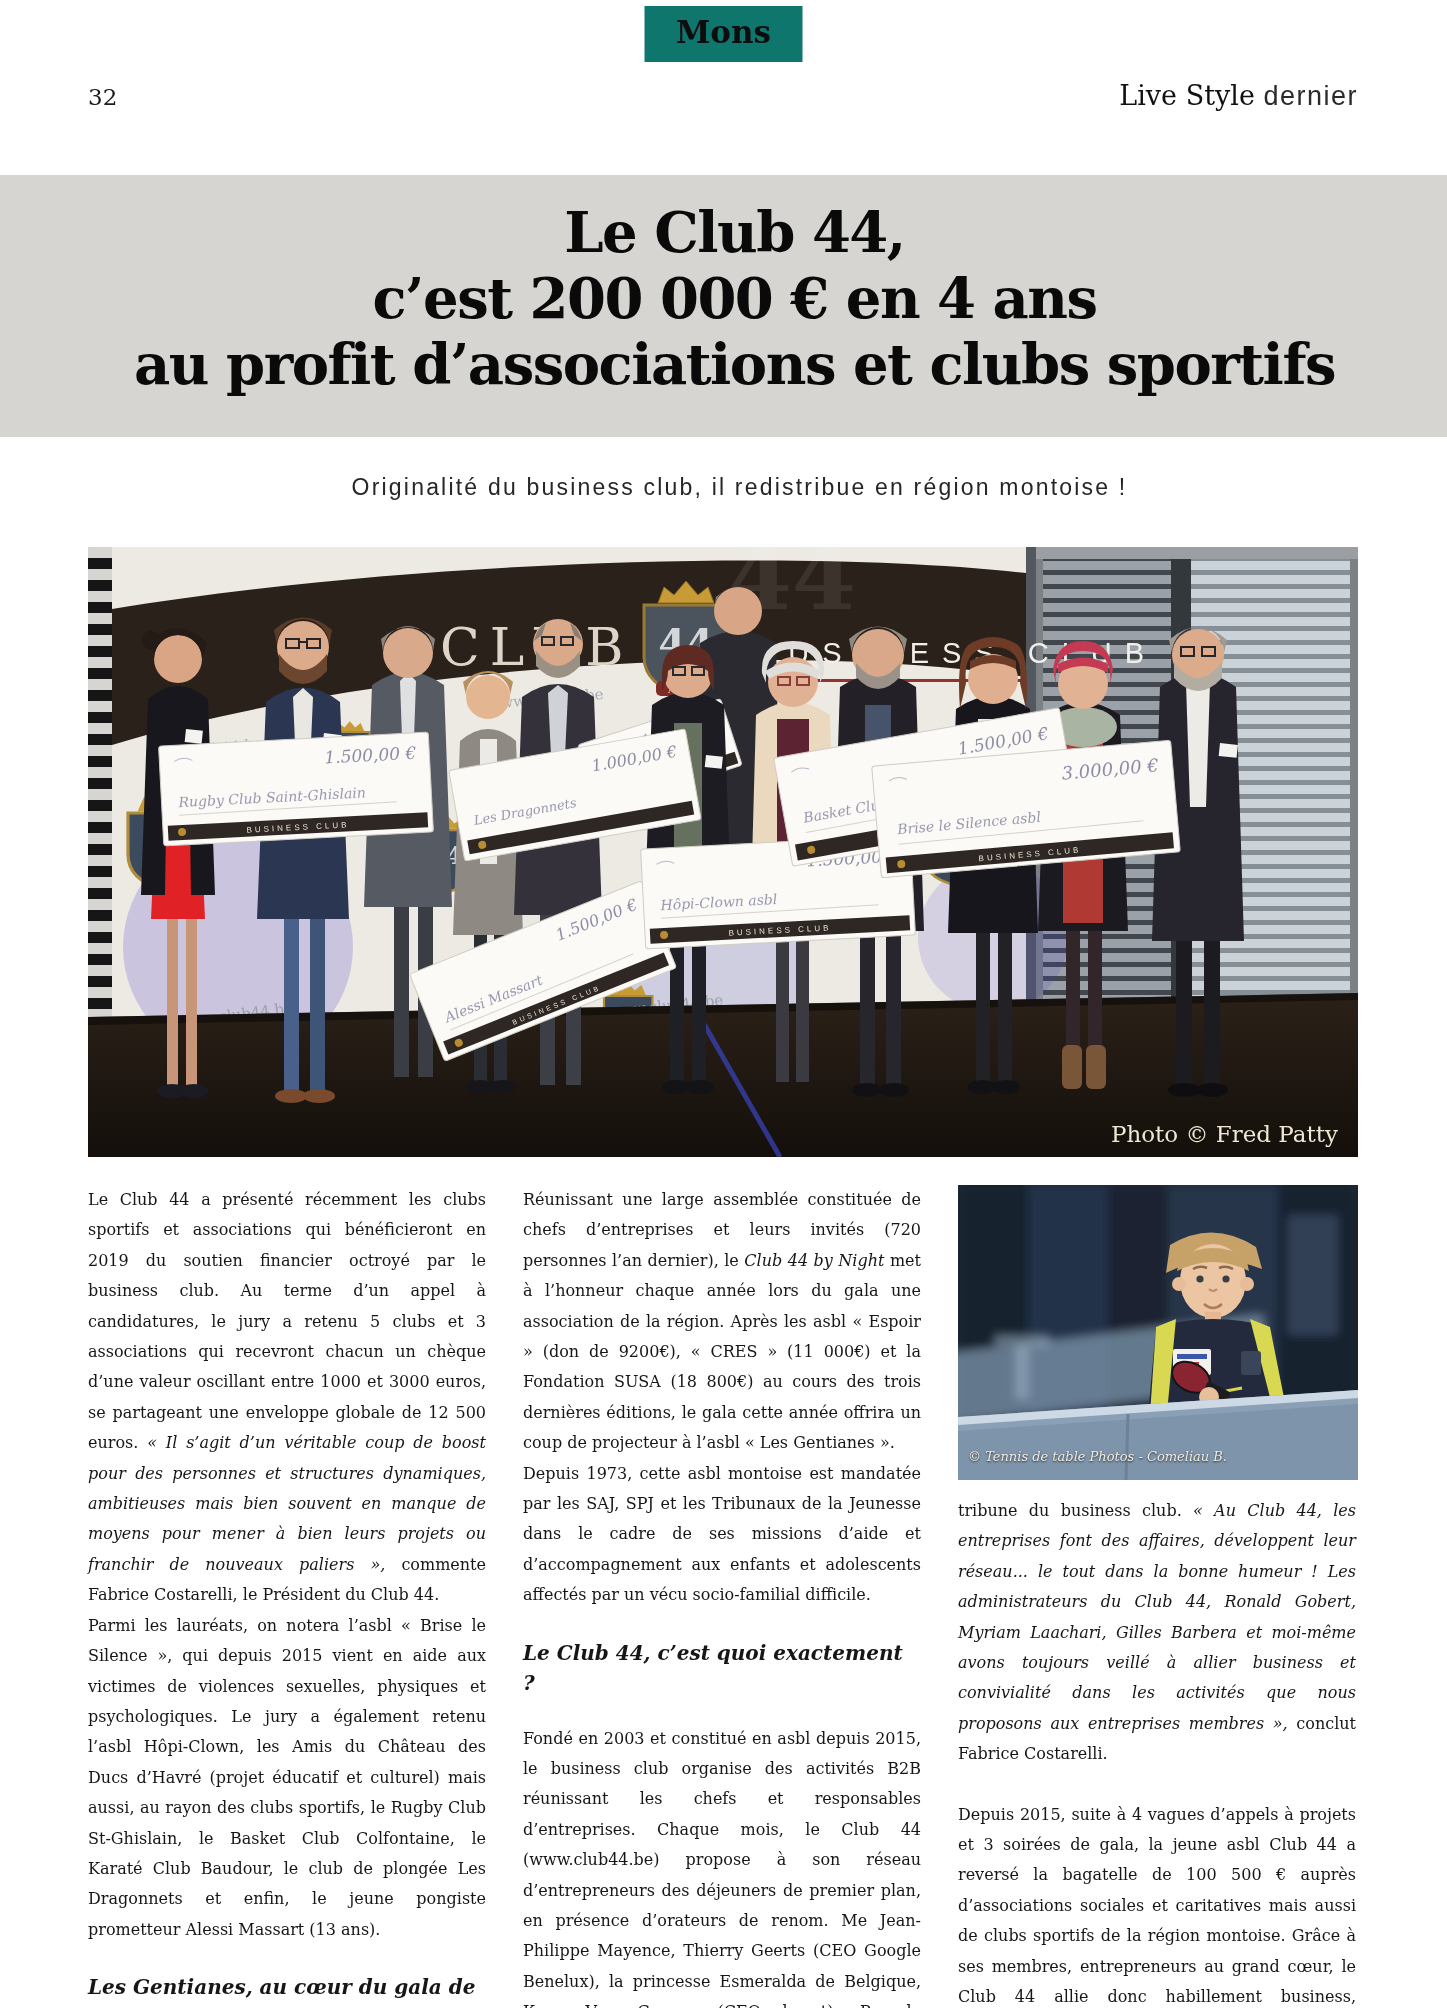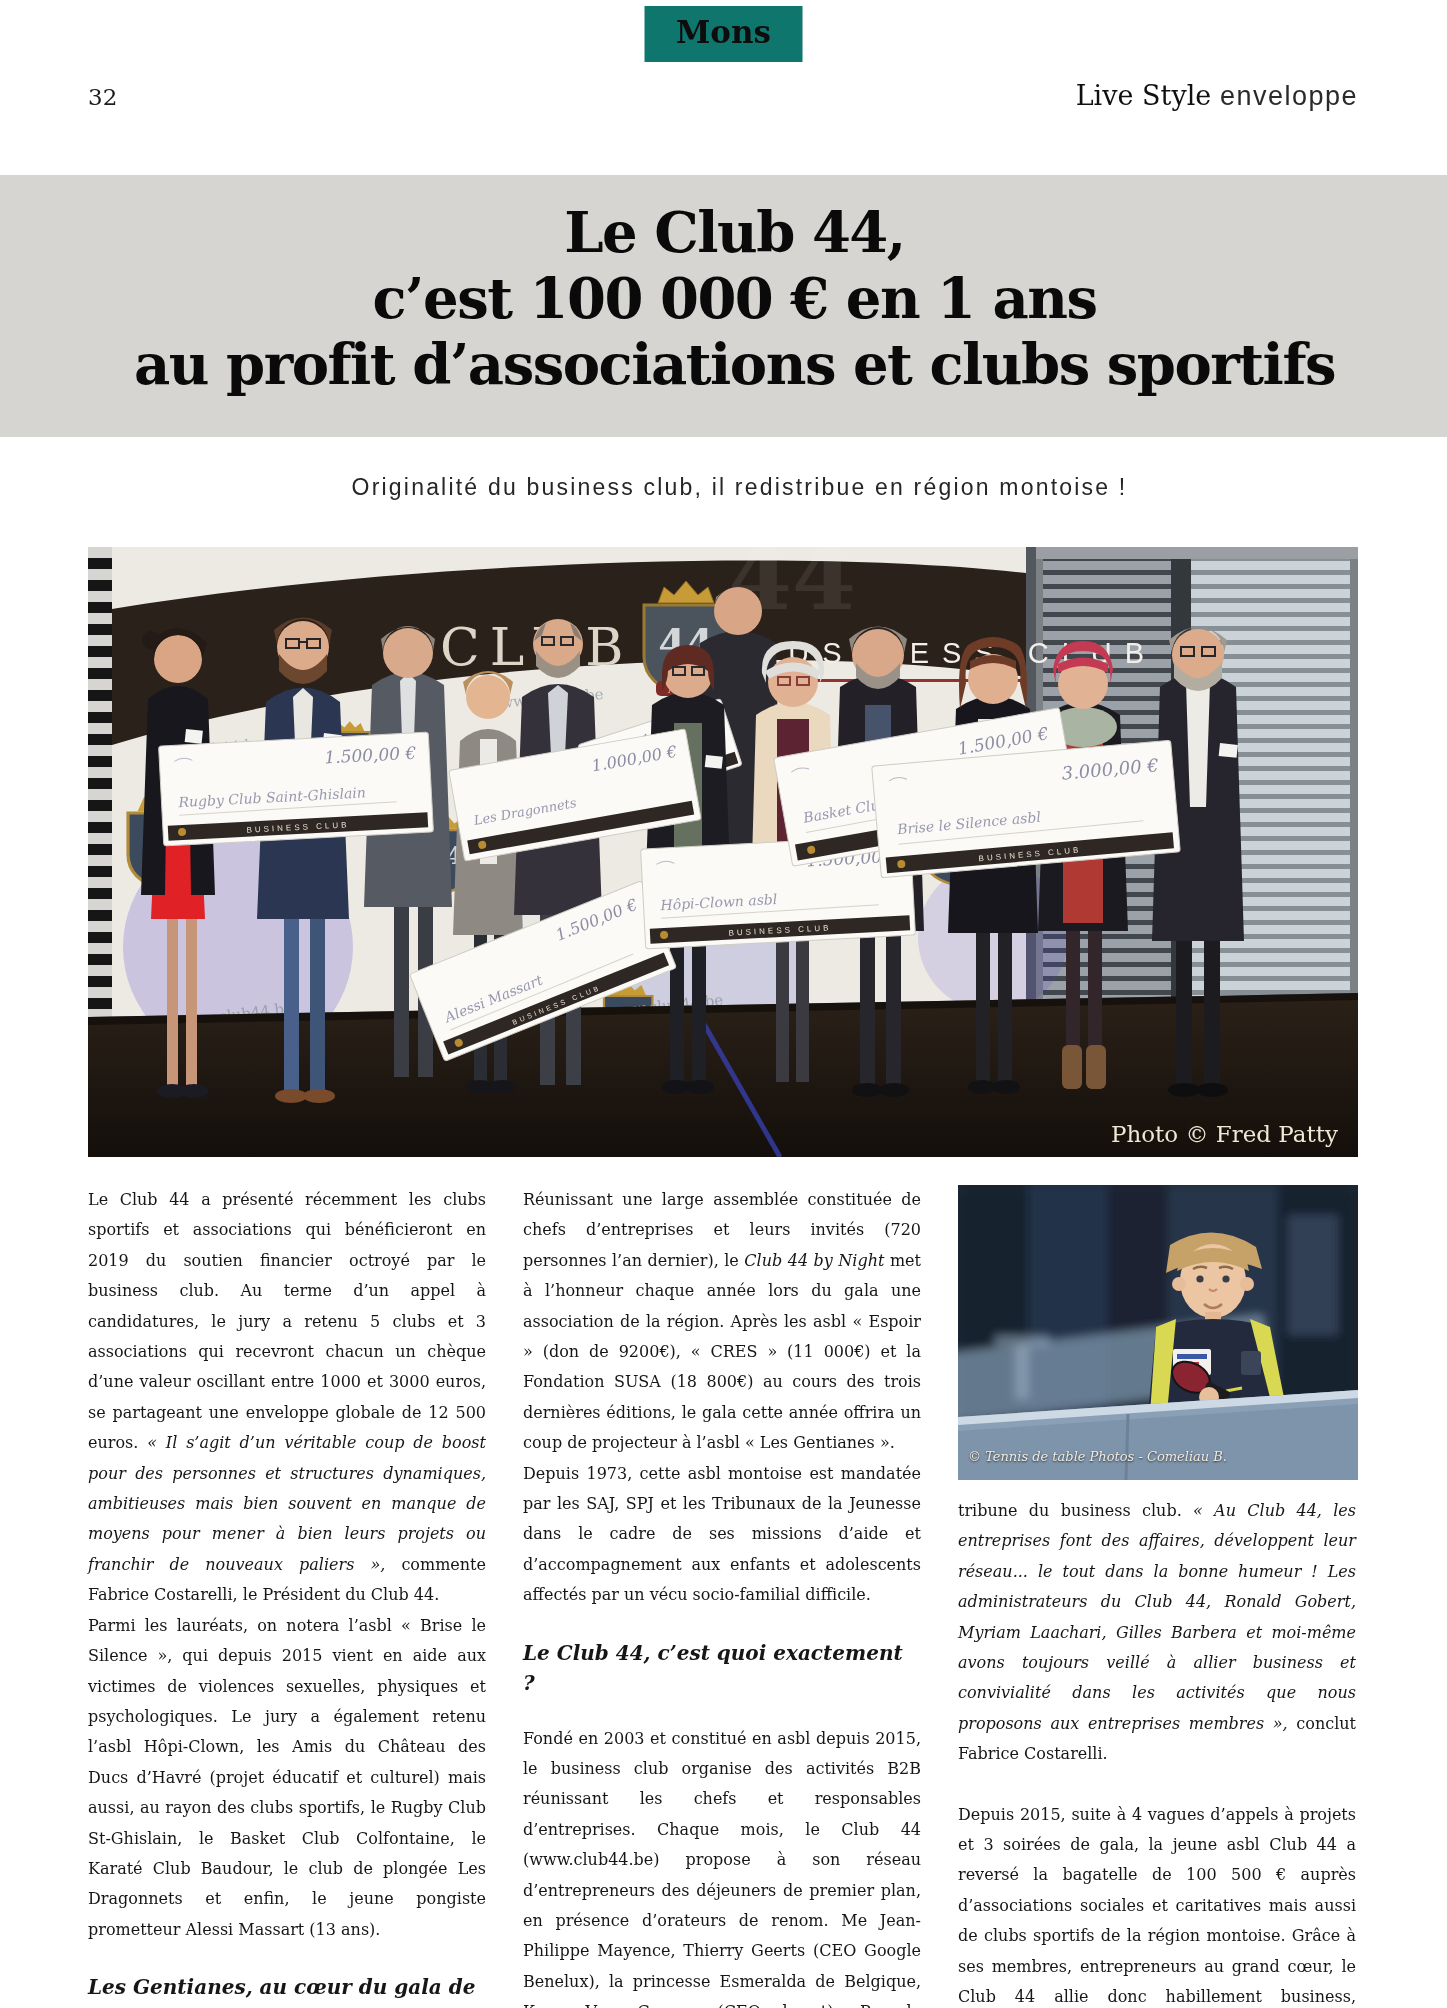--- a/index.html
+++ b/index.html
@@ -37,27 +37,27 @@
 </style>
 </head>
 <body>
 
 <div class="mons-tab">Mons</div>
 
 <div class="folio">32</div>
 
 <div class="mag-title">
   <span class="bold">Live Style</span>
-  <span class="light">enveloppe</span>
+  <span class="light">dernier</span>
 </div>
 
 <section class="title-band">
   <h1>
     <span>Le Club 44,</span><br>
-    <span>c’est 100 000 € en 1 ans</span><br>
+    <span>c’est 200 000 € en 4 ans</span><br>
     <span>au profit d’associations et clubs sportifs</span>
   </h1>
 </section>
 
 <p class="subtitle">Originalité du business club, il redistribue en région montoise !</p>
 
 <figure class="main-photo">
 <svg width="1270" height="610" viewBox="0 0 1270 610" xmlns="http://www.w3.org/2000/svg">
   <defs>
     <linearGradient id="floorg" x1="0" y1="0" x2="0" y2="1">

